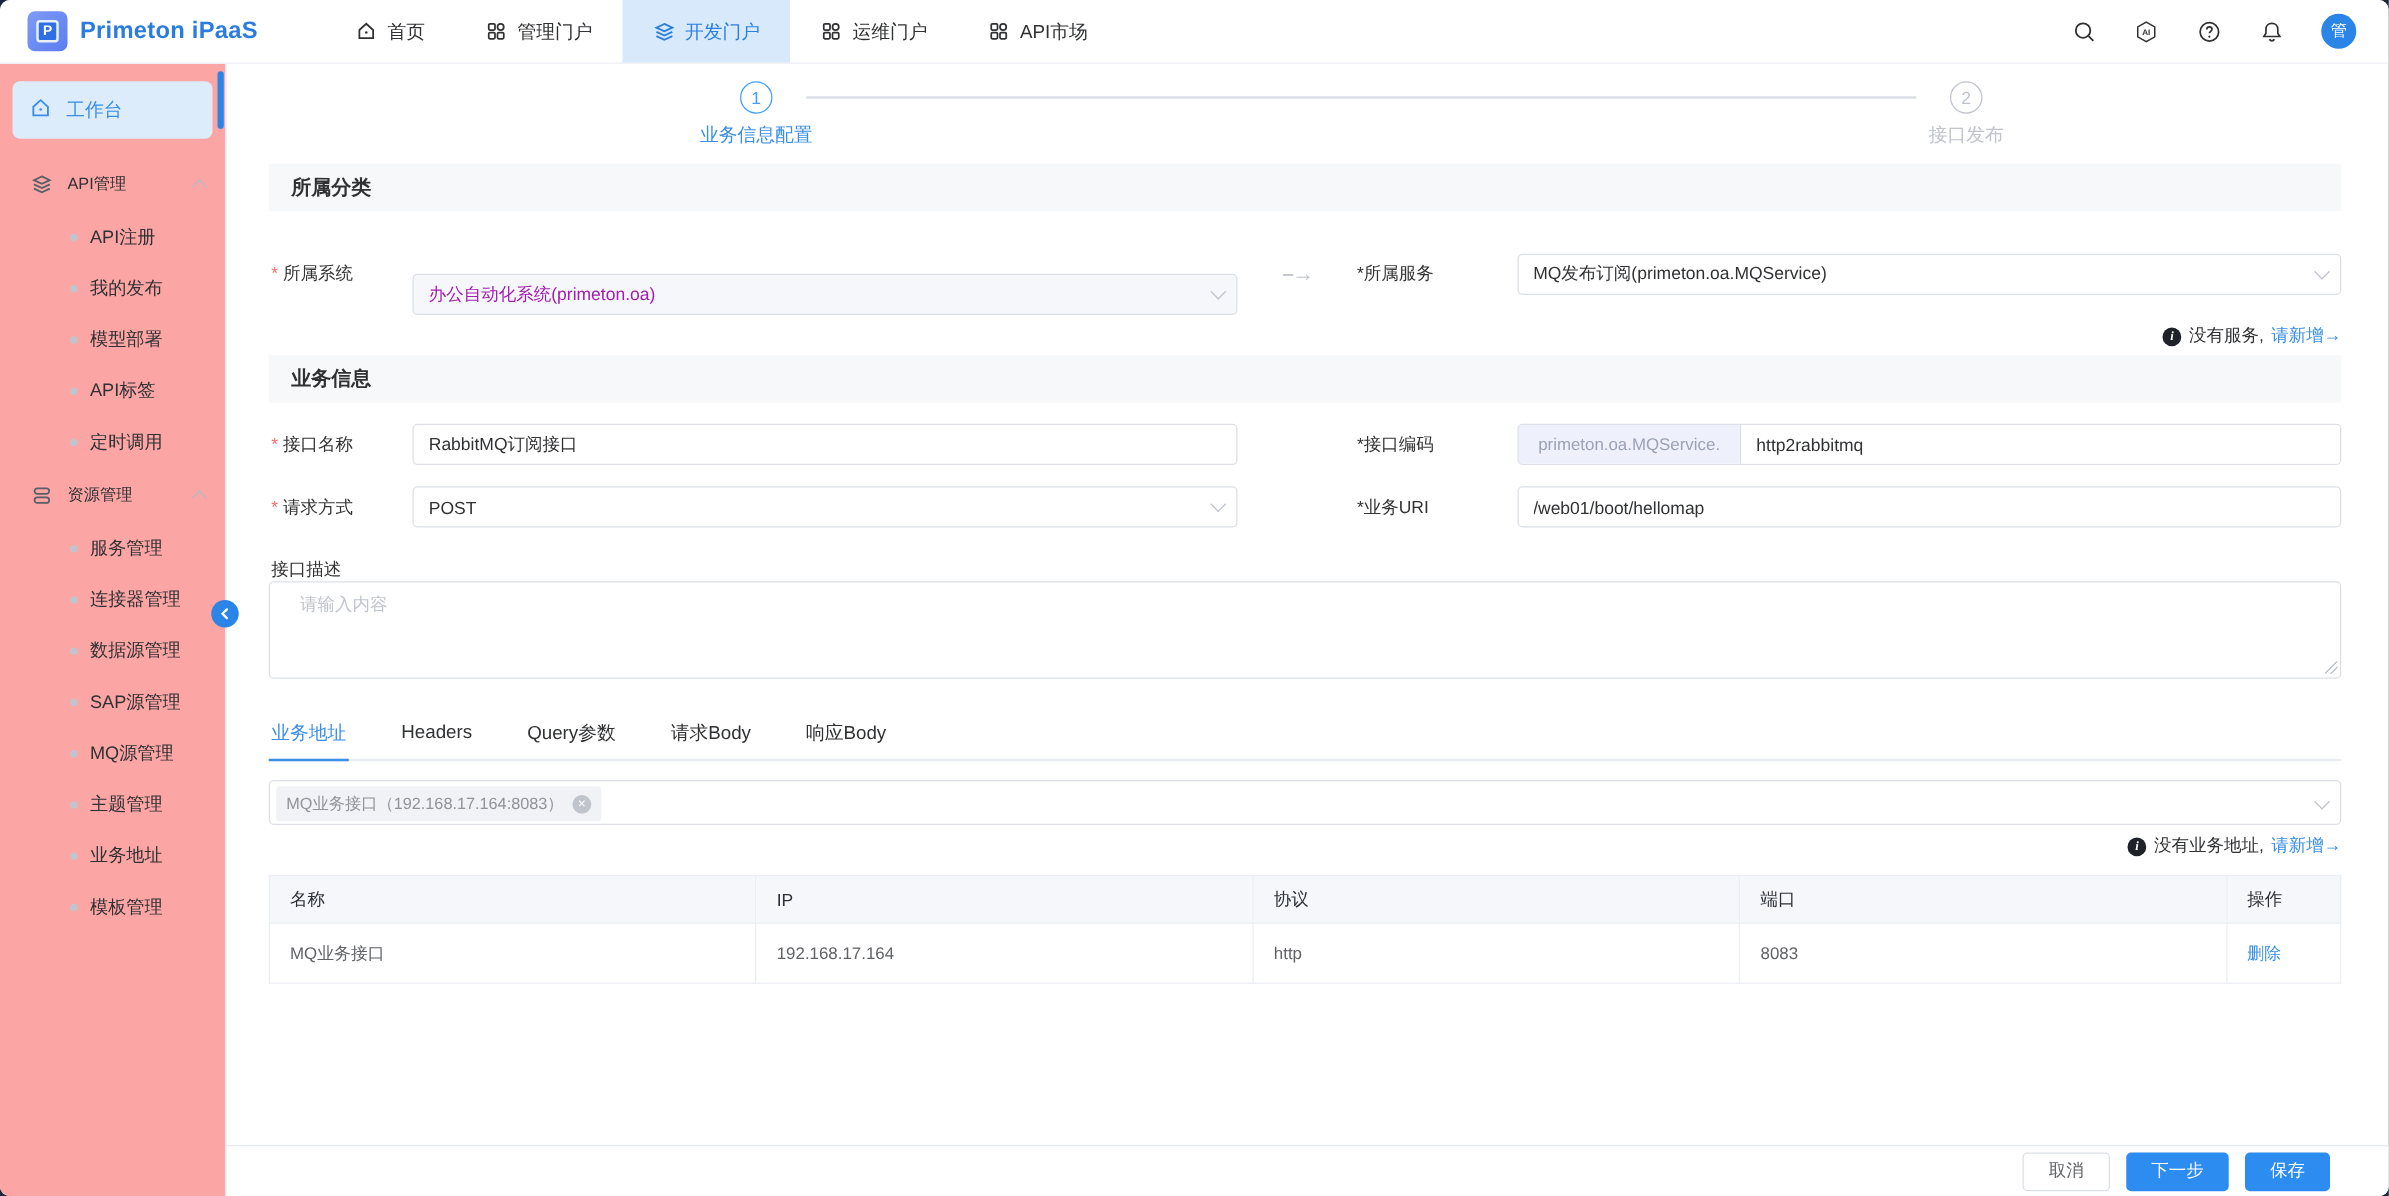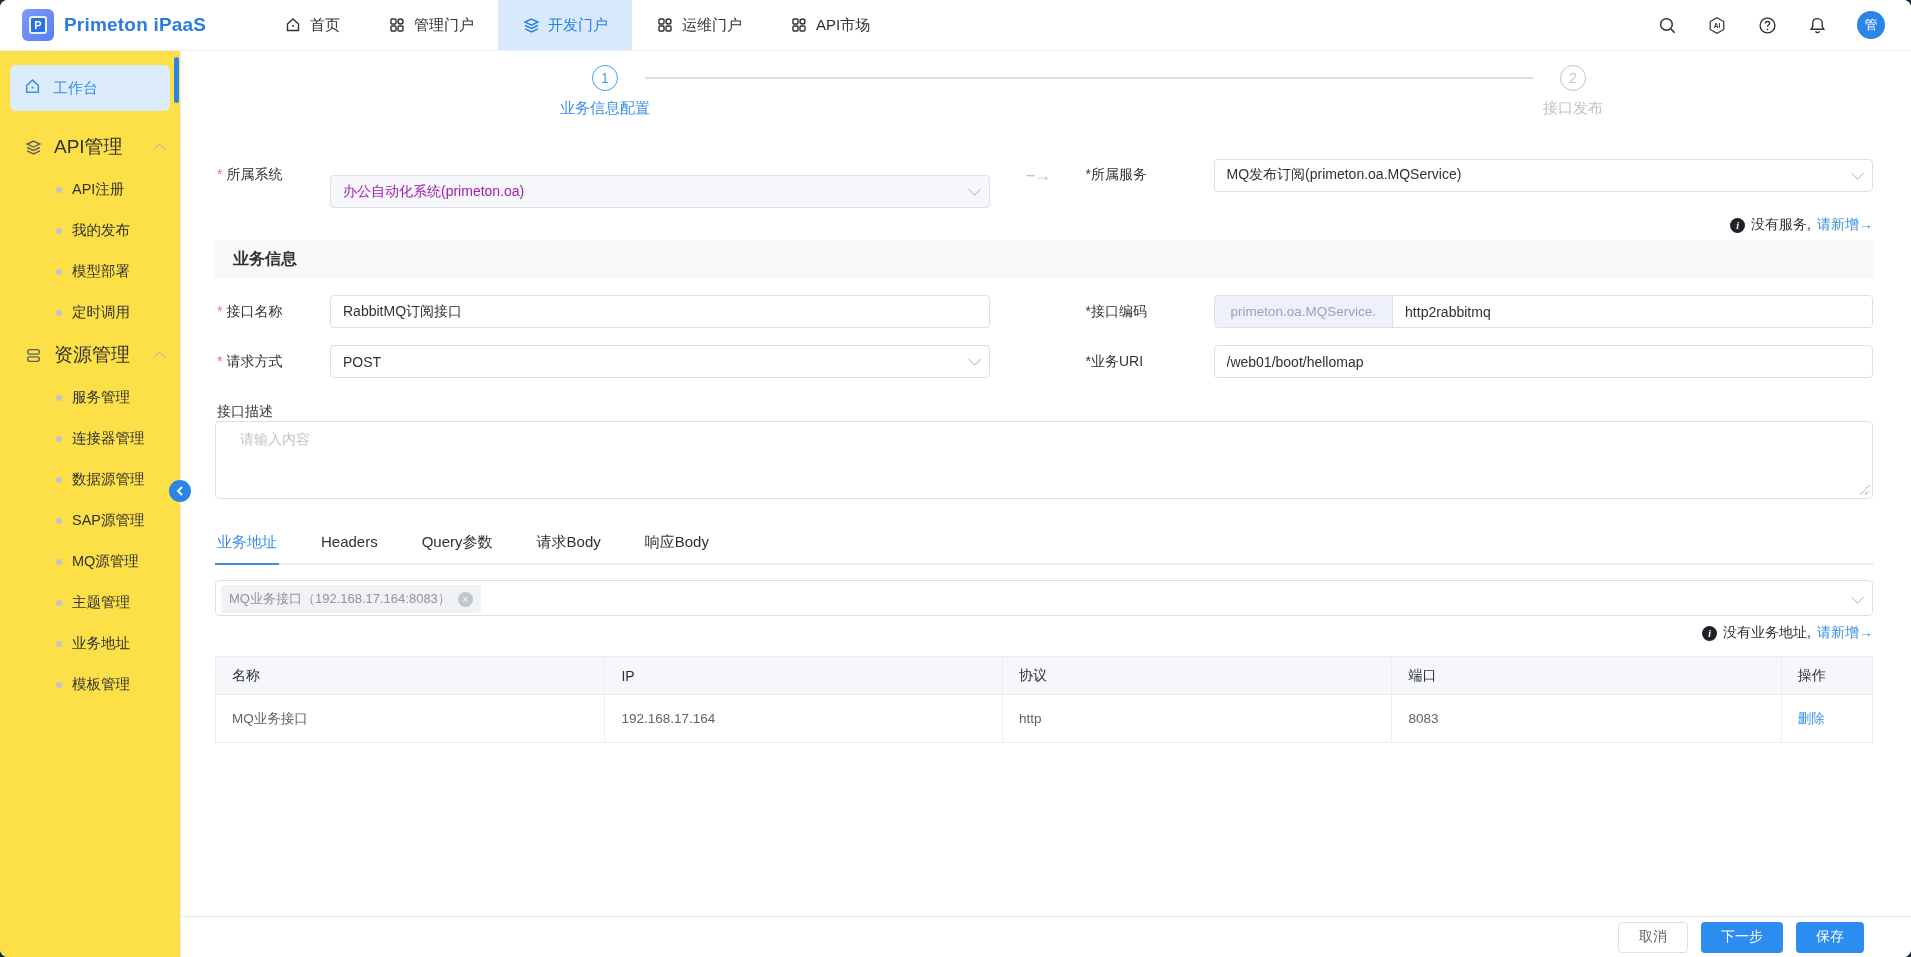--- a/index.html
+++ b/index.html
@@ -25,26 +25,26 @@
   .nav-item .nicon { width:18px; height:18px; display:flex; align-items:center; justify-content:center; }
   .nav-item .nicon svg { stroke:#303133; }
   .nav-item.active { background:#d7e9fb; color:#2b7fe0; }
   .nav-item.active .nicon svg { stroke:#2b7fe0; fill-opacity:1; }
   .topnav-right { margin-left:auto; display:flex; align-items:center; gap:30px; padding-right:26px; }
   .tool-icon { width:20px; height:20px; display:flex; align-items:center; justify-content:center; cursor:pointer; color:#303133; }
   .avatar { width:28px; height:28px; border-radius:50%; background:#2b85e6; color:#fff; font-size:13px; display:flex; align-items:center; justify-content:center; cursor:pointer; }
 
   
   .body-wrap { flex:1; display:flex; min-height:0; }
-  .sidebar { width:181px; background:#fde047; border-right:1px solid #ebeef5; position:relative; flex-shrink:0; padding-top:14px; }
+  .sidebar { width:181px; background:#fca5a5; border-right:1px solid #ebeef5; position:relative; flex-shrink:0; padding-top:14px; }
   .side-scrollthumb { position:absolute; top:6px; right:1px; width:5px; height:46px; background:#2b85e6; border-radius:3px; }
   .side-collapse { position:absolute; top:429px; right:-11px; width:22px; height:22px; border-radius:50%; background:#2b85e6; color:#fff; display:flex; align-items:center; justify-content:center; cursor:pointer; z-index:6; font-size:12px; }
   .workbench { margin:0 10px 14px 10px; height:46px; border-radius:6px; background:#dcecfb; color:#3a8ee6; display:flex; align-items:center; gap:12px; padding:0 14px; font-size:15px; cursor:pointer; }
   .workbench .wicon svg { stroke:#3a8ee6; }
-  .side-group-header { display:flex; align-items:center; gap:12px; padding:0 14px 0 24px; height:44px; font-size:19px; color:#303133; cursor:pointer; }
+  .side-group-header { display:flex; align-items:center; gap:12px; padding:0 14px 0 24px; height:44px; font-size:13px; color:#303133; cursor:pointer; }
   .side-group-header .gicon { width:18px; height:18px; display:flex; align-items:center; justify-content:center; }
   .side-group-header .chev { margin-left:auto; width:9px; height:9px; border-left:1.5px solid #b6bac2; border-top:1.5px solid #b6bac2; transform:rotate(45deg) translateY(3px); }
   .side-sub { list-style:none; }
   .side-sub li { display:flex; align-items:center; gap:10px; height:41px; padding-left:56px; font-size:14.5px; color:#303133; cursor:pointer; }
   .side-sub .dot { width:6px; height:6px; border-radius:50%; background:#c0c4cc; flex-shrink:0; }
 
   
   .main { flex:1; display:flex; flex-direction:column; min-width:0; background:#fff; }
   .main-scroll { flex:1; overflow:hidden; padding:0 38px 0 34px; }
 
@@ -254,20 +254,24 @@
         <li>
             <span class="dot"></span>
             <span>我的发布</span>
           </li>
         <li>
             <span class="dot"></span>
             <span>模型部署</span>
           </li>
         <li>
             <span class="dot"></span>
+            <span>API标签</span>
+          </li>
+        <li>
+            <span class="dot"></span>
             <span>定时调用</span>
           </li>
       </ul>
 
       <div class="side-group-header">
         <span class="gicon">
           <svg width="17" height="17" viewBox="0 0 16 16" fill="none" stroke="#5a5e66" stroke-width="1.3">
               <rect x="2.5" y="2.5" width="11" height="4.2" rx="2.1"></rect>
               <rect x="2.5" y="9.3" width="11" height="4.2" rx="2.1"></rect>
             </svg>
@@ -319,20 +323,21 @@
             <div class="step-circle">1</div>
             <div class="step-label">业务信息配置</div>
           </div>
           <div class="step-line"></div>
           <div class="step inactive">
             <div class="step-circle">2</div>
             <div class="step-label">接口发布</div>
           </div>
         </div>
 
+        <div class="section-bar">所属分类</div>
 
         <div class="form-row">
           <div class="f-label"><span class="req">*</span><span>所属系统</span></div>
           <div class="f-field">
             <div class="sel disabled">
               <span>办公自动化系统(primeton.oa)</span>
               <span class="chev-d"></span>
             </div>
           </div>
           <div class="mid-gap">

